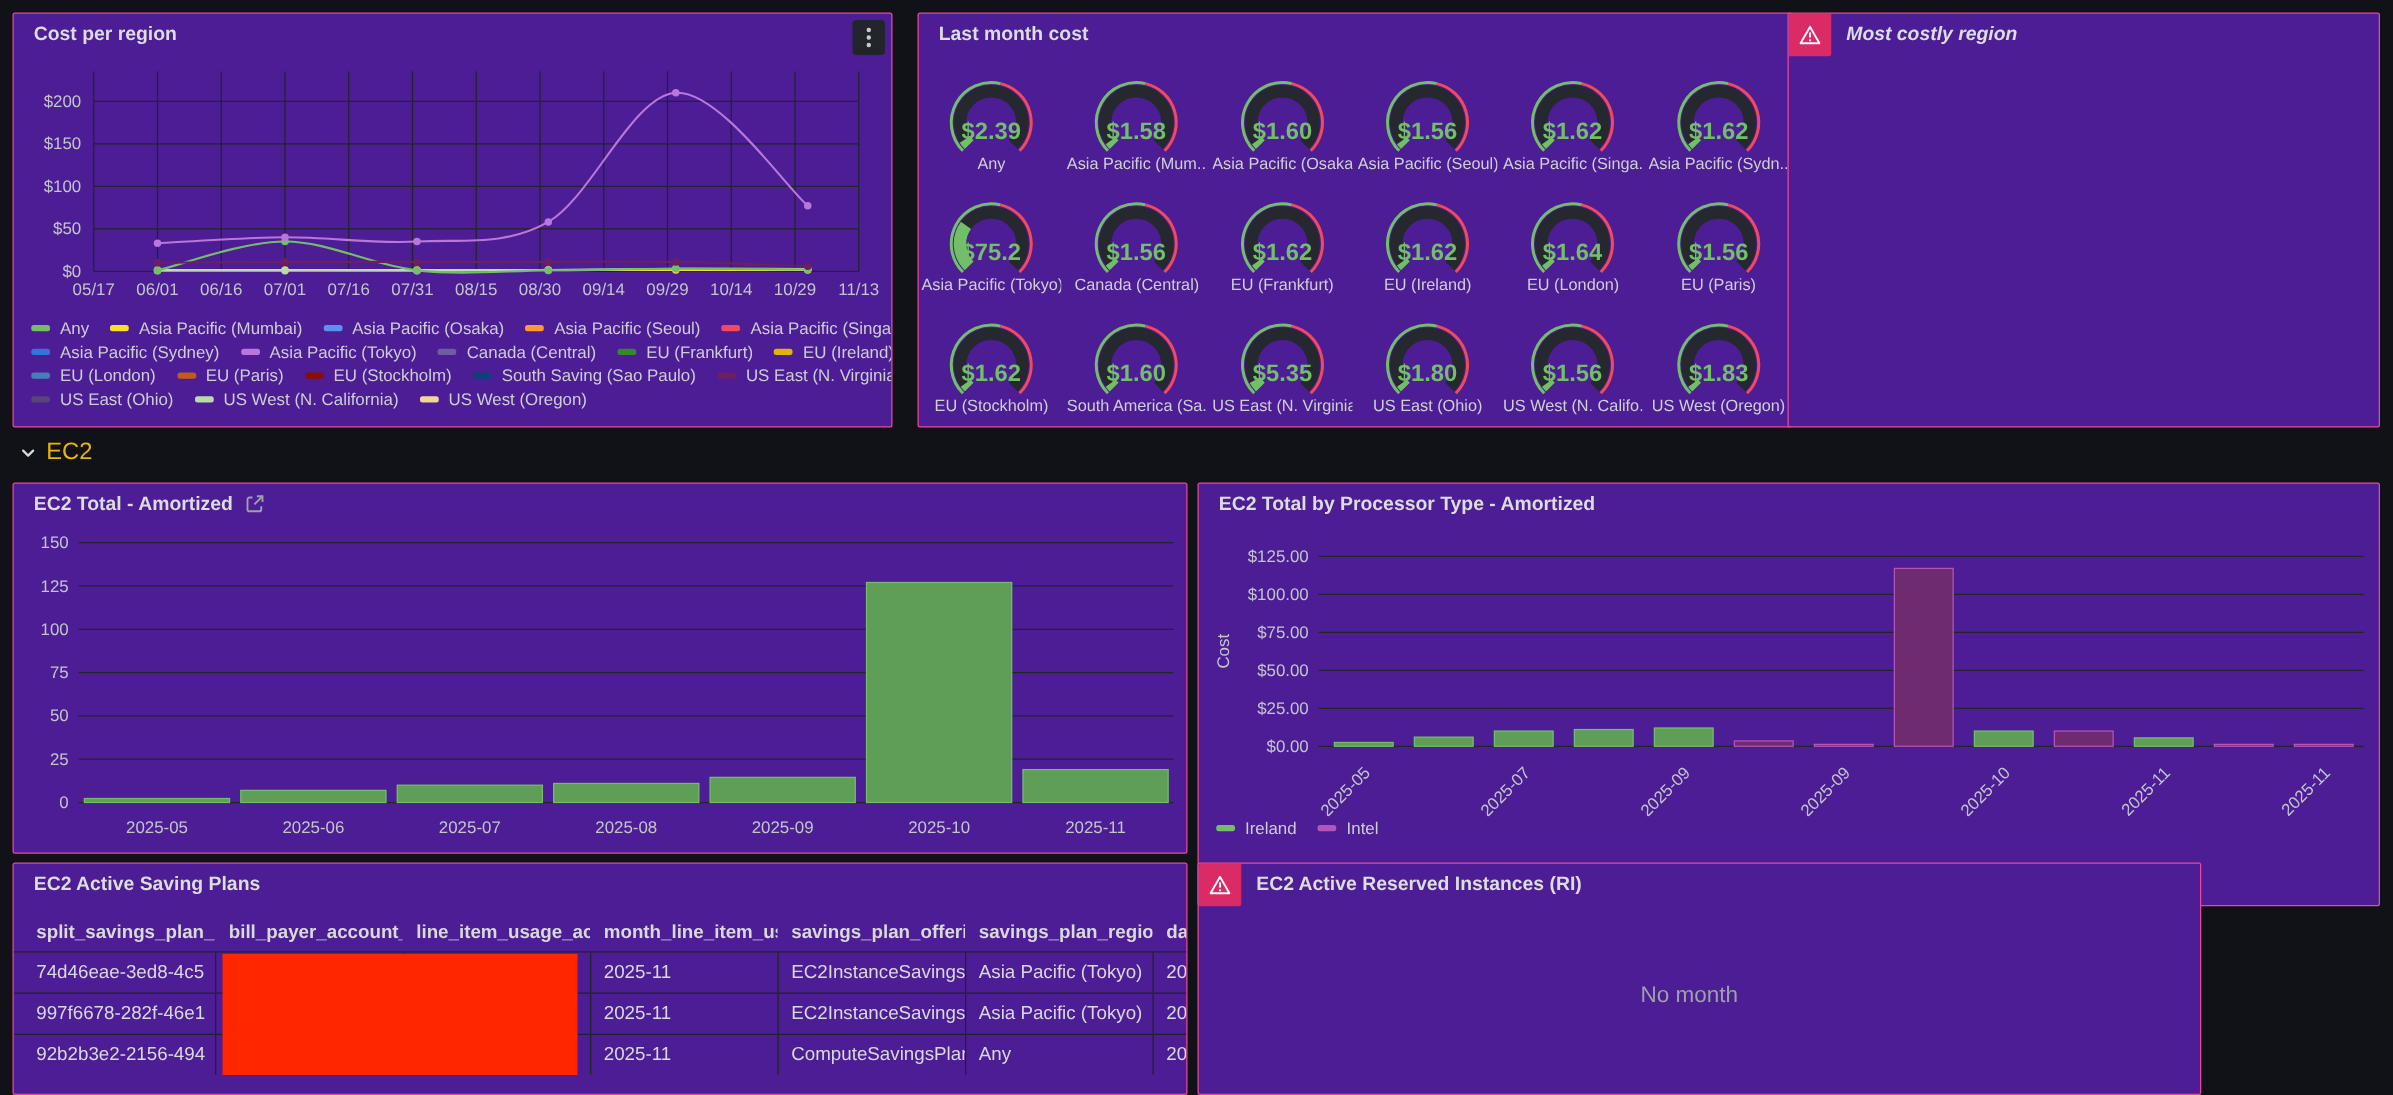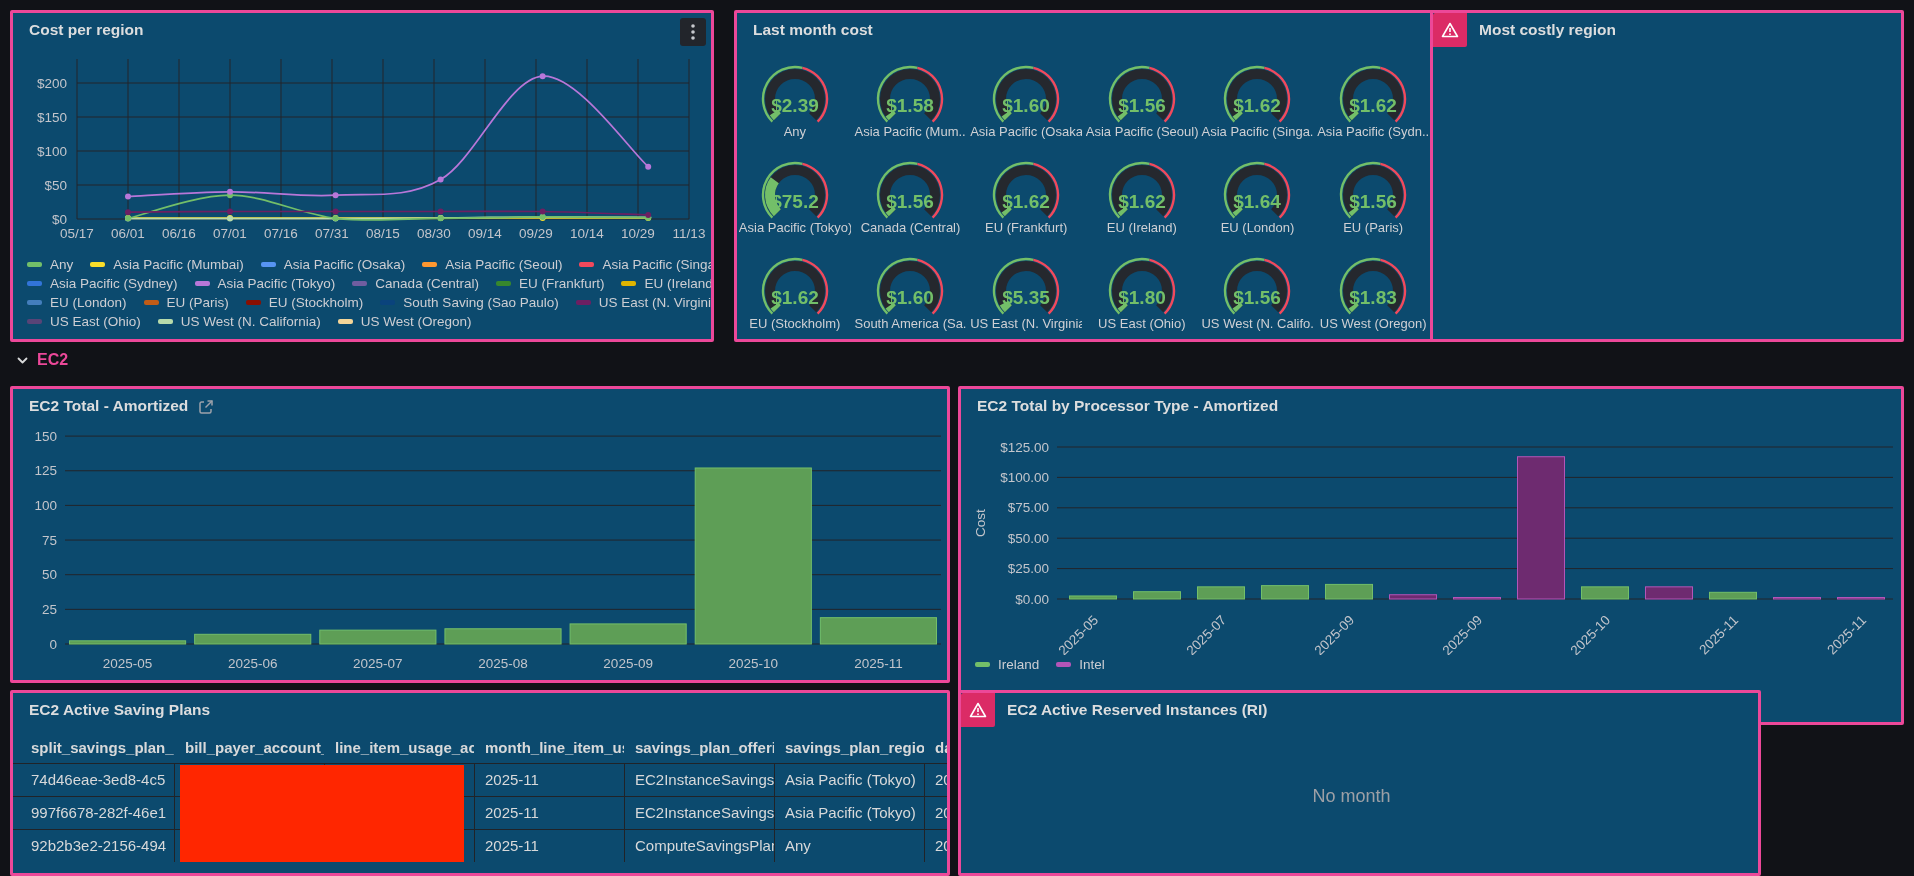--- a/index.html
+++ b/index.html
@@ -1,27 +1,27 @@
 <!DOCTYPE html>
 <html><head>
 <meta charset="utf-8">
 <style>
   * { margin:0; padding:0; box-sizing:border-box; }
   html,body { width:1914px; height:876px; overflow:hidden; }
   body { position:relative; background:#111217; font-family:"Liberation Sans","DejaVu Sans",sans-serif; color:#D8D9DA; }
-  .panel { position:absolute; background:#0c4a6e; border:3px solid #ec4899; border-radius:2px; overflow:hidden; }
+  .panel { position:absolute; background:#4c1d95; border:1px solid #ec4899; border-radius:2px; overflow:hidden; }
   .panel-title { position:absolute; top:8px; left:16px; font-size:15.5px; font-weight:700; color:#DCDDDE; white-space:nowrap; z-index:4; cursor:pointer; }
-  .title-row { position:absolute; top:8px; left:16px; display:flex; align-items:flex-end; gap:10px; z-index:4; }
+  .title-row { position:absolute; top:8px; left:16px; display:flex; align-items:flex-start; gap:10px; z-index:4; }
   .title-row .panel-title { position:static; }
   .kebab-box { position:absolute; top:5px; right:5px; width:26px; height:28px; background:#22252B; border-radius:3px; display:flex; align-items:center; justify-content:center; z-index:5; cursor:pointer; }
   .alert-badge { position:absolute; top:0; left:0; width:34px; height:34px; background:#DB2B66; border-radius:2px 0 2px 0; display:flex; align-items:center; justify-content:center; z-index:5; cursor:pointer; }
   .big-stat { position:absolute; left:50%; top:54%; transform:translate(-50%,-50%); font-size:92px; font-weight:400; color:#73BF69; white-space:nowrap; }
   .no-data { position:absolute; left:49%; top:57%; transform:translate(-50%,-50%); font-size:18px; color:#9DA0A6; }
   .section-header { position:absolute; left:16px; top:351px; display:flex; align-items:center; gap:8px; cursor:pointer; }
-  .section-header .sec-label { font-size:16px; font-weight:700; color:#ec4899; }
+  .section-header .sec-label { font-size:19px; font-weight:400; color:#eab308; }
   
   .gauges { position:absolute; left:0; right:0; top:36px; bottom:2px; display:grid; grid-template-columns:repeat(6,1fr); grid-template-rows:repeat(3,1fr); }
   .gauge-cell { display:flex; flex-direction:column; align-items:center; justify-content:center; }
   .gauge-value { font-size:19px; font-weight:700; fill:#73BF69; }
   .gauge-label { font-size:13px; color:#CFD0D4; margin-top:-1px; max-width:112px; white-space:nowrap; overflow:hidden; }
   
   .legend { position:absolute; left:14px; top:242px; right:6px; }
   .legend-row { display:flex; align-items:center; height:19px; }
   .legend-item { display:flex; align-items:center; margin-right:17px; cursor:pointer; }
   .swatch { width:15px; height:4.5px; border-radius:2px; margin-right:8px; flex:none; }
@@ -393,21 +393,21 @@
 </section>
 
 <section class="panel" style="left:1430px; top:10px; width:474px; height:332px;">
   <div class="alert-badge">
     <svg width="18" height="16" viewBox="0 0 18 16">
       <path d="M9 1.5 L16.5 14.5 H1.5 Z" fill="none" stroke="#fff" stroke-width="1.6" stroke-linejoin="round"></path>
       <line x1="9" y1="6" x2="9" y2="10" stroke="#fff" stroke-width="1.6"></line>
         <circle cx="9" cy="12.2" r="0.9" fill="#fff"></circle>
     </svg>
   </div>
-  <div class="panel-title" style="left:46px;">Most costly region</div>
+  <div class="panel-title" style="left:46px;font-style:italic;">Most costly region</div>
 </section>
 
 <div class="section-header">
   <svg width="13" height="13" viewBox="0 0 13 13">
     <polyline points="2.5,4.5 6.5,8.5 10.5,4.5" fill="none" stroke="#D8D9DA" stroke-width="1.8" stroke-linecap="round" stroke-linejoin="round"></polyline>
   </svg>
   <span class="sec-label">EC2</span>
 </div>
 
 <section class="panel" style="left:10px; top:386px; width:940px; height:297px;">

